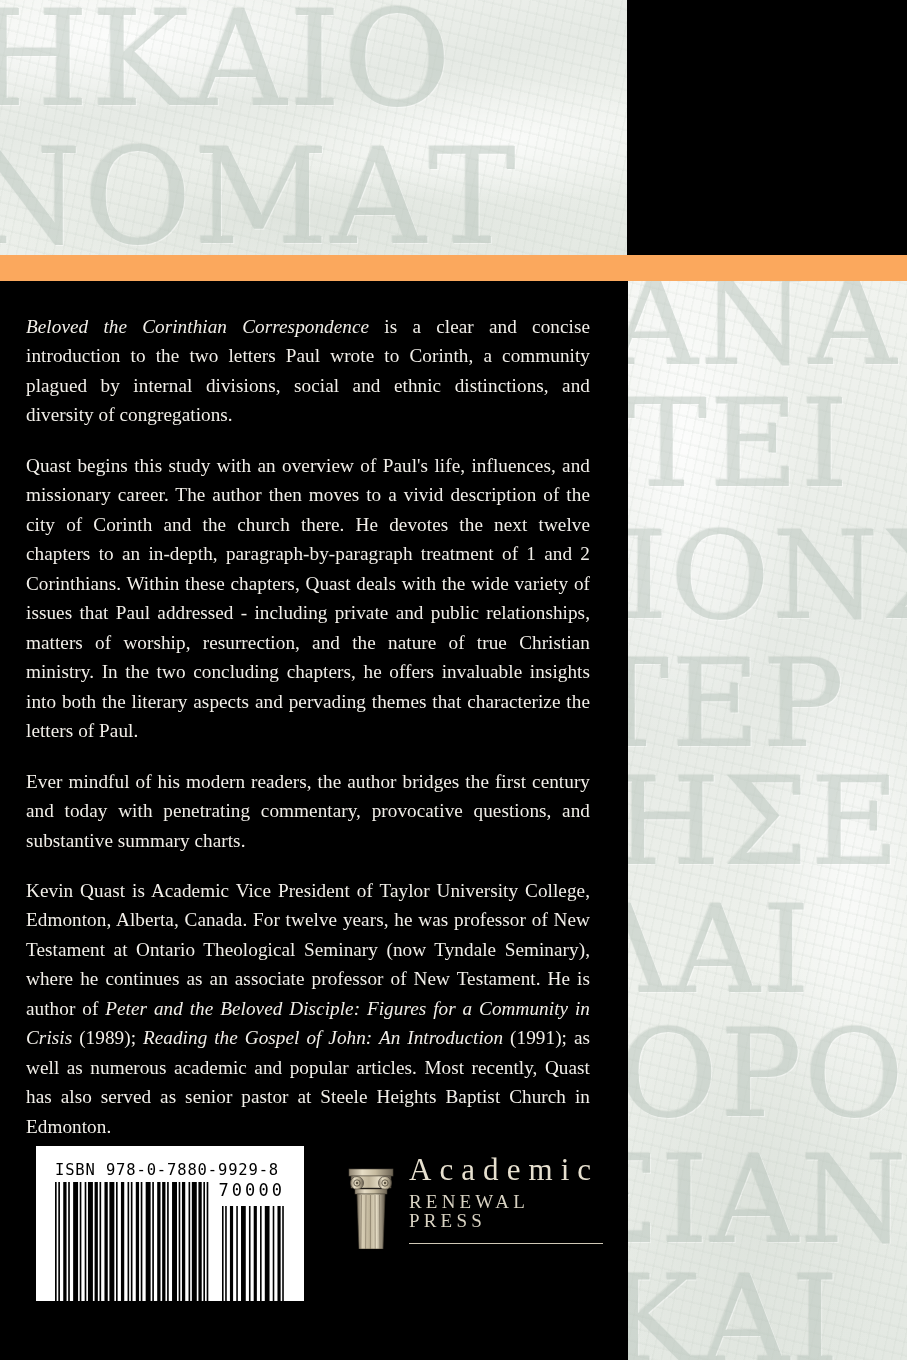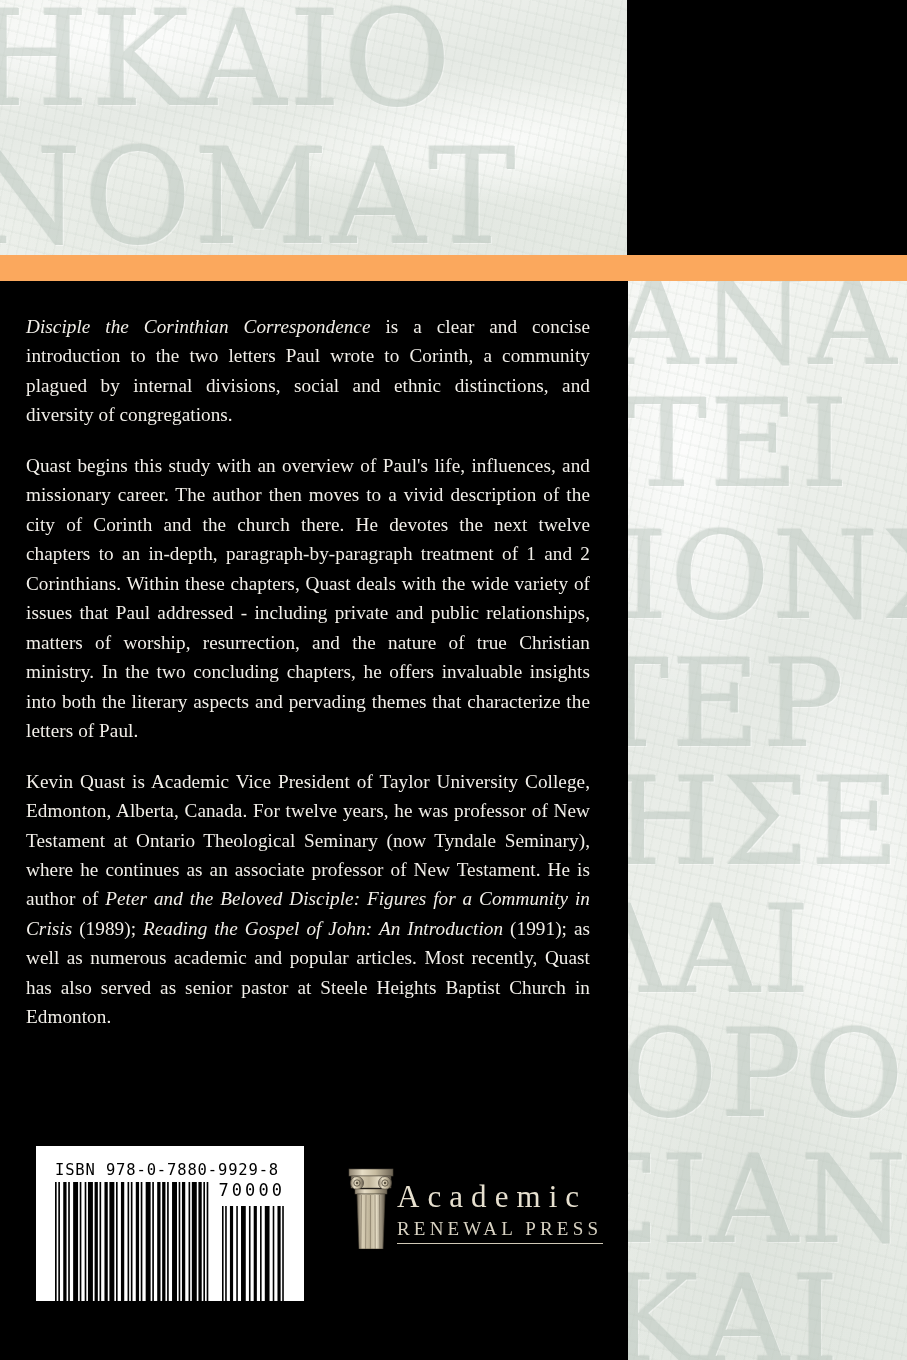--- a/index.html
+++ b/index.html
@@ -196,20 +196,21 @@
 
   
   #publisher-logo {
     position: absolute;
     left: 345px;
     top: 1157px;
     width: 258px;
     height: 92px;
     display: flex;
     align-items: flex-end;
+    gap: 12px;
   }
   #column-icon {
     width: 52px;
     height: 88px;
     flex: 0 0 auto;
     display: block;
   }
   #logo-words {
     flex: 1 1 auto;
     padding-bottom: 5px;
@@ -222,21 +223,21 @@
     line-height: 1;
     text-shadow: 0 1px 1px rgba(0,0,0,0.8);
   }
   .logo-renewal {
     font-family: "Liberation Serif", "DejaVu Serif", serif;
     font-size: 19px;
     color: #d8d2c2;
     letter-spacing: 0.22em;
     line-height: 1;
     margin-top: 7px;
-    padding-bottom: 5px;
+    padding-bottom: 13px;
     border-bottom: 1.5px solid #cfc8b6;
     display: block;
   }
 </style>
 </head>
 <body>
 
 <div id="cover">
 
   <div class="stone" id="stone-top">
@@ -260,22 +261,23 @@
       <span class="rg4">ΤΕΡ</span>
       <span class="rg5">ΗΣΕ</span>
       <span class="rg6">ΛΑΙ</span>
       <span class="rg7">ΟΡΟΣ</span>
       <span class="rg8">ΣΙΑΝ</span>
       <span class="rg9">ΚΑΙ</span>
     </div>
   </div>
 
   <div id="blurb">
-    <p><em>Disciple the Corinthian Correspondence</em><span> is a clear and concise introduction to the two letters Paul wrote to Corinth, a community plagued by internal divisions, social and ethnic distinctions, and diversity of congregations.</span></p>
+    <p><em>Beloved the Corinthian Correspondence</em><span> is a clear and concise introduction to the two letters Paul wrote to Corinth, a community plagued by internal divisions, social and ethnic distinctions, and diversity of congregations.</span></p>
     <p>Quast begins this study with an overview of Paul's life, influences, and missionary career. The author then moves to a vivid description of the city of Corinth and the church there. He devotes the next twelve chapters to an in-depth, paragraph-by-paragraph treatment of 1 and 2 Corinthians. Within these chapters, Quast deals with the wide variety of issues that Paul addressed - including private and public relationships, matters of worship, resurrection, and the nature of true Christian ministry. In the two concluding chapters, he offers invaluable insights into both the literary aspects and pervading themes that characterize the letters of Paul.</p>
+    <p>Ever mindful of his modern readers, the author bridges the first century and today with penetrating commentary, provocative questions, and substantive summary charts.</p>
     <p><span>Kevin Quast is Academic Vice President of Taylor University College, Edmonton, Alberta, Canada. For twelve years, he was professor of New Testament at Ontario Theological Seminary (now Tyndale Seminary), where he continues as an associate professor of New Testament. He is author of </span><em>Peter and the Beloved Disciple: Figures for a Community in Crisis</em><span> (1989); </span><em>Reading the Gospel of John: An Introduction</em><span> (1991); as well as numerous academic and popular articles. Most recently, Quast has also served as senior pastor at Steele Heights Baptist Church in Edmonton.</span></p>
   </div>
 
   <div id="barcode-block">
     <div id="barcode-inner">
       <div class="bc-isbn">ISBN 978-0-7880-9929-8</div>
       <div class="bc-bars-row">
         <svg class="bars" id="bars-main" viewBox="0 0 95 100" preserveAspectRatio="none">
           <g fill="#000">
             <rect x="0" y="0" width="1" height="100"></rect>

